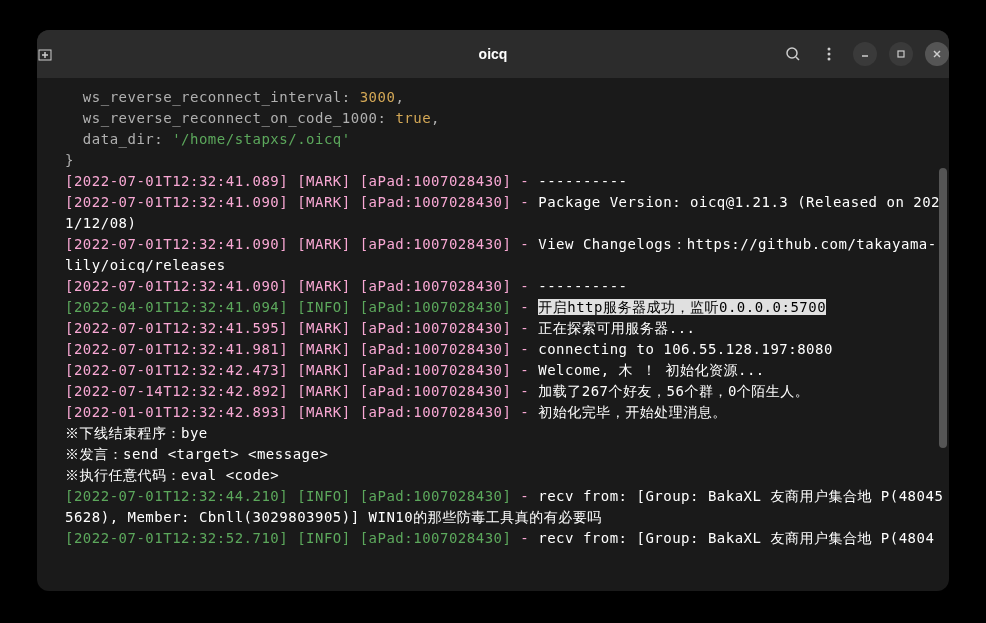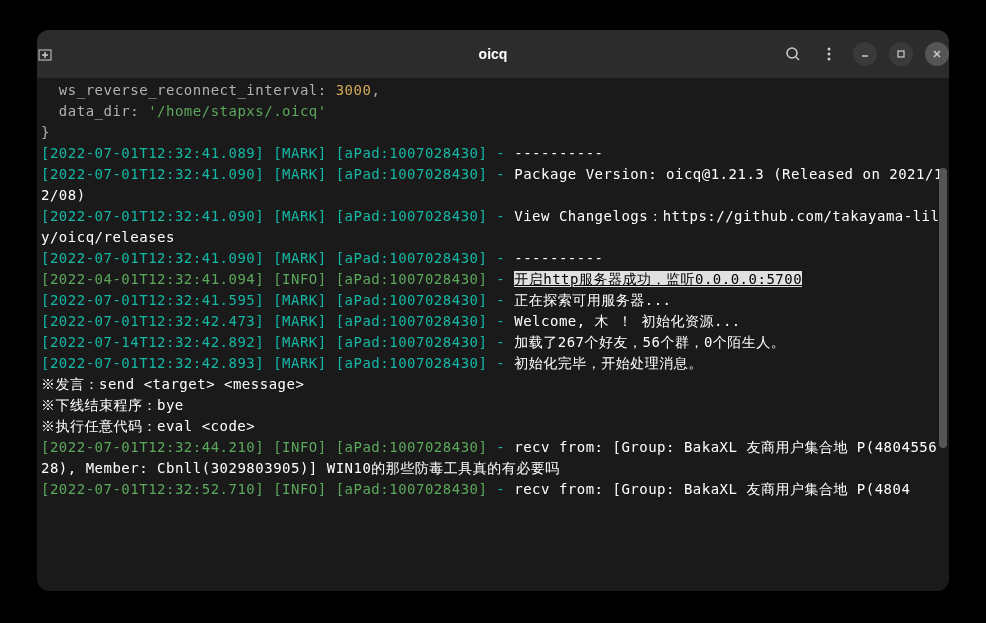--- a/index.html
+++ b/index.html
@@ -82,39 +82,39 @@
       justify-content: center;
       color: #ccc;
       cursor: pointer;
       font-size: 12px;
     }
     .window-control.close {
       background: #555;
     }
     .terminal {
       flex: 1;
-      padding: 2px 4px;
+      padding: 9px 4px;
       overflow: hidden;
       color: #b0b0b0;
       line-height: 1.5;
       letter-spacing: 0.5px;
       position: relative;
+      margin-left: 24px;
     }
     .line {
       white-space: pre-wrap;
       word-break: break-all;
     }
     .orange { color: #d4a856; }
     .green { color: #5ca85c; }
     .white { color: #ffffff; }
-    .gray { color: #14b8a6; }
+    .gray { color: #f9a8d4; }
     .highlight {
       background: #e0e0e0;
       color: #000;
-      text-decoration: underline;
     }
     .scrollbar {
       position: absolute;
       right: 2px;
       top: 90px;
       width: 8px;
       height: 280px;
       background: #555;
       border-radius: 4px;
     }
@@ -162,37 +162,39 @@
         <svg width="10" height="10" viewBox="0 0 10 10">
             <line x1="2" y1="2" x2="8" y2="8" stroke="#ccc" stroke-width="1.5"></line>
             <line x1="8" y1="2" x2="2" y2="8" stroke="#ccc" stroke-width="1.5"></line>
           </svg>
       </span>
     </div>
   </div>
 
   <div class="terminal">
     <div class="line">  <span>ws_reverse_reconnect_interval</span>: <span class="orange">3000</span>,</div>
+    <div class="line">  <span>ws_reverse_reconnect_on_code_1000</span>: <span class="orange">true</span>,</div>
     <div class="line">  <span>data_dir</span>: <span class="green">'/home/stapxs/.oicq'</span></div>
     <div class="line">}</div>
 
     <div id="log-area">
         <div class="line"><span class="gray">[2022-07-01T12:32:41.089] [MARK] [aPad:1007028430]</span><span class="gray"> - </span><span class="white">----------</span></div>
         <div class="line"><span class="gray">[2022-07-01T12:32:41.090] [MARK] [aPad:1007028430]</span><span class="gray"> - </span><span class="white">Package Version: oicq@1.21.3 (Released on 2021/12/08)</span></div>
         <div class="line"><span class="gray">[2022-07-01T12:32:41.090] [MARK] [aPad:1007028430]</span><span class="gray"> - </span><span class="white">View Changelogs：https://github.com/takayama-lily/oicq/releases</span></div>
         <div class="line"><span class="gray">[2022-07-01T12:32:41.090] [MARK] [aPad:1007028430]</span><span class="gray"> - </span><span class="white">----------</span></div>
         <div class="line"><span class="green">[2022-04-01T12:32:41.094] [INFO] [aPad:1007028430]</span><span class="gray"> - </span><span class="highlight">开启http服务器成功，监听0.0.0.0:5700</span></div>
         <div class="line"><span class="gray">[2022-07-01T12:32:41.595] [MARK] [aPad:1007028430]</span><span class="gray"> - </span><span class="white">正在探索可用服务器...</span></div>
+        <div class="line"><span class="gray">[2022-07-01T12:32:41.981] [MARK] [aPad:1007028430]</span><span class="gray"> - </span><span class="white">connecting to 106.55.128.197:8080</span></div>
         <div class="line"><span class="gray">[2022-07-01T12:32:42.473] [MARK] [aPad:1007028430]</span><span class="gray"> - </span><span class="white">Welcome, 木 ！ 初始化资源...</span></div>
         <div class="line"><span class="gray">[2022-07-14T12:32:42.892] [MARK] [aPad:1007028430]</span><span class="gray"> - </span><span class="white">加载了267个好友，56个群，0个陌生人。</span></div>
-        <div class="line"><span class="gray">[2022-07-01T12:32:42.893] [MARK] [aPad:1007028430]</span><span class="gray"> - </span><span class="white">初始化完毕，开始处理消息。</span></div>
+        <div class="line"><span class="gray">[2022-01-01T12:32:42.893] [MARK] [aPad:1007028430]</span><span class="gray"> - </span><span class="white">初始化完毕，开始处理消息。</span></div>
       </div>
 
+    <div class="line white">※下线结束程序：bye</div>
     <div class="line white">※发言：send &lt;target&gt; &lt;message&gt;</div>
-    <div class="line white">※下线结束程序：bye</div>
     <div class="line white">※执行任意代码：eval &lt;code&gt;</div>
 
     <div id="trailing-area">
         <div class="line"><span class="green">[2022-07-01T12:32:44.210] [INFO] [aPad:1007028430]</span><span class="gray"> - </span><span class="white">recv from: [Group: BakaXL 友商用户集合地 P(480455628), Member: Cbnll(3029803905)] WIN10的那些防毒工具真的有必要吗</span></div>
         <div class="line"><span class="green">[2022-07-01T12:32:52.710] [INFO] [aPad:1007028430]</span><span class="gray"> - </span><span class="white">recv from: [Group: BakaXL 友商用户集合地 P(4804</span></div>
       </div>
 
     <div class="scrollbar"></div>
   </div>
 </div>

